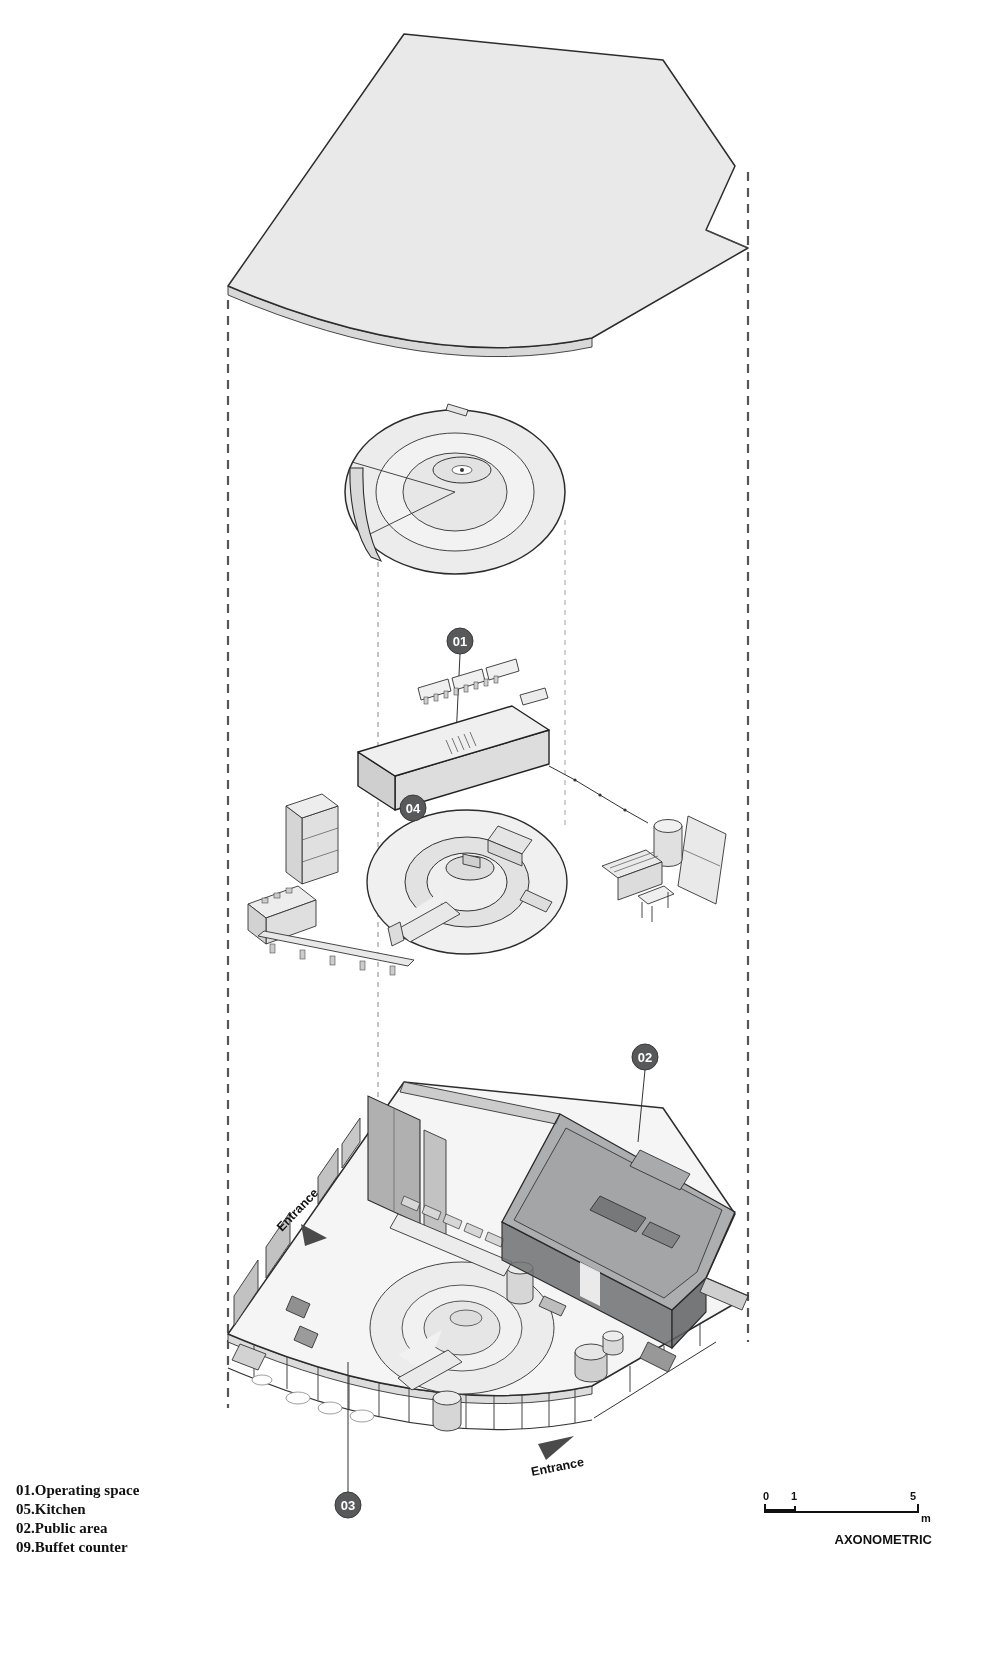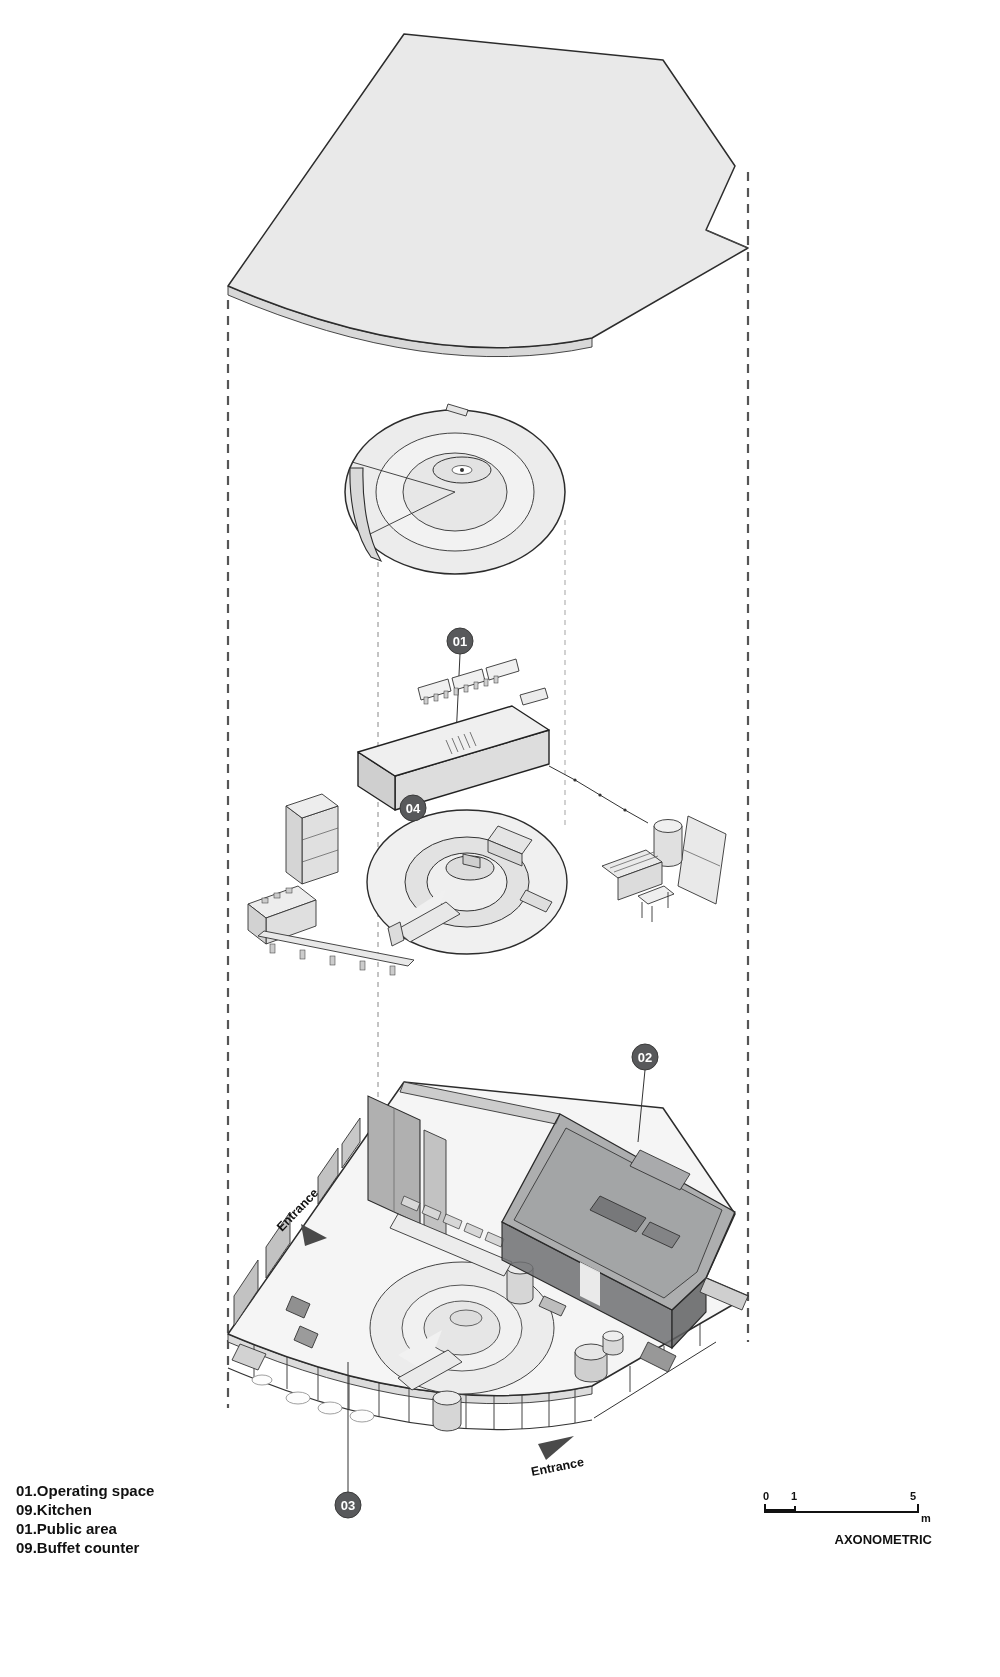--- a/index.html
+++ b/index.html
@@ -4,21 +4,21 @@
 <style>
   html,body{margin:0;padding:0;background:#fff;}
   #page{position:relative;width:1000px;height:1677px;background:#fff;overflow:hidden;
         font-family:"Liberation Sans",sans-serif;}
   svg text{font-family:"Liberation Sans",sans-serif;}
   .badge-num{fill:#fff;font-size:13px;font-weight:bold;text-anchor:middle;}
   .ent{font-size:12.5px;font-weight:bold;fill:#111;}
   .tick{font-size:11px;font-weight:bold;fill:#111;}
   .cap{font-size:13px;font-weight:bold;fill:#111;text-anchor:end;}
   .legend{position:absolute;left:16px;top:1481px;color:#111;font-size:15px;
-          font-weight:bold;line-height:19px;white-space:nowrap;}
+          font-weight:bold;line-height:19px;white-space:nowrap;font-family:Liberation Serif, serif;}
   .ln{stroke:#222;stroke-width:1.4;stroke-linejoin:round;}
   .ln0{stroke:#333;stroke-width:0.9;stroke-linejoin:round;}
   .thin{stroke:#555;stroke-width:0.7;}
 </style>
 </head>
 <body>
 
 <div id="page">
 <svg width="1000" height="1677" viewBox="0 0 1000 1677">
 
@@ -259,17 +259,17 @@
     <line x1="795" y1="1506" x2="795" y2="1512" stroke="#111" stroke-width="2"></line>
     <rect x="765" y="1509" width="30" height="3" fill="#111"></rect>
     <text x="921" y="1522" class="tick">m</text>
     <text x="932" y="1544" class="cap">AXONOMETRIC</text>
   </g>
 </svg>
 
   
   <div class="legend">
     <div>01.Operating space</div>
-    <div>09.Kitchen</div>
-    <div>01.Public area</div>
+    <div>05.Kitchen</div>
+    <div>02.Public area</div>
     <div>09.Buffet counter</div>
   </div>
 </div>
 
 </body></html>

